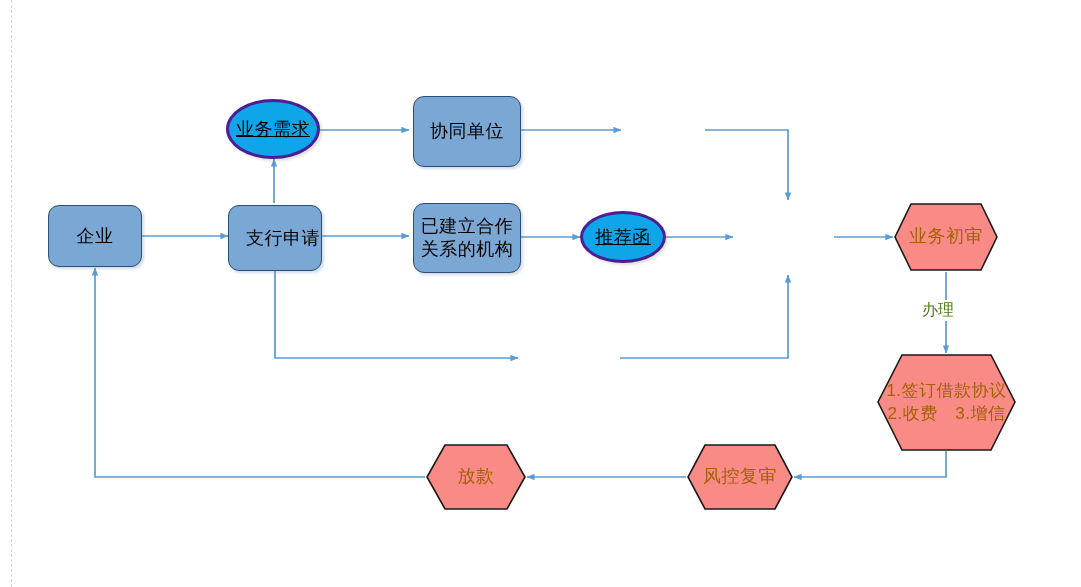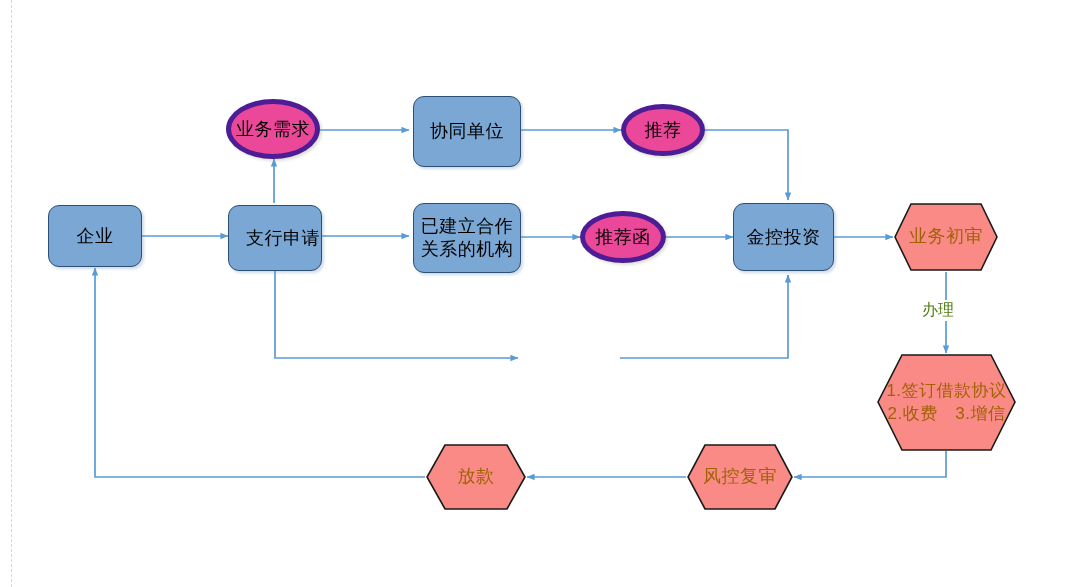--- a/index.html
+++ b/index.html
@@ -39,24 +39,25 @@
     white-space: pre-line;
     z-index: 3;
   }
   .node.process {
     border: 1px solid #2b4f76;
     border-radius: 11px;
     background: #7BA7D4;
     box-shadow: 2px 2px 3px rgba(120,150,180,0.35);
   }
   .node.ellipse {
-    border: 5px solid #4c1d95;
+    border: 3px solid #4c1d95;
     border-radius: 50%;
-    background: #ec4899;
+    background: #0ea5e9;
     box-shadow: 2px 2px 3px rgba(150,150,120,0.3);
+    text-decoration: underline;
   }
   .hexwrap {
     position: absolute;
     z-index: 3;
   }
   .hexwrap svg {
     position: absolute;
     left: 0;
     top: 0;
   }
@@ -150,37 +151,31 @@
   </div>
 
   <div class="node ellipse" style="left:226px; top:99px; width:94px; height:60px;">
     <span>业务需求</span>
   </div>
 
   <div class="node process" style="left:413px; top:96px; width:108px; height:71px;">
     <span>协同单位</span>
   </div>
 
-  <div class="node ellipse" style="left:621px; top:104px; width:84px; height:52px;">
-    <span>推荐</span>
-  </div>
 
   <div class="node process" style="left:413px; top:203px; width:108px; height:70px;">
     <span>已建立合作
 关系的机构</span>
   </div>
 
   <div class="node ellipse" style="left:580px; top:211px; width:86px; height:52px;">
     <span>推荐函</span>
   </div>
 
 
-  <div class="node process" style="left:733px; top:203px; width:101px; height:68px;">
-    <span>金控投资</span>
-  </div>
 
   <div class="hexwrap" style="left:893px; top:202px; width:106px; height:70px;">
     <svg width="106" height="70" viewBox="0 0 106 70" xmlns="http://www.w3.org/2000/svg">
       <polygon points="18,2 88,2 104,35 88,68 18,68 2,35" fill="#F98A85" stroke="#1A1A1A" stroke-width="1.6"></polygon>
     </svg>
     <div class="hexlabel">业务初审</div>
   </div>
 
   <div class="hexwrap" style="left:876px; top:353px; width:141px; height:99px;">
     <svg width="141" height="99" viewBox="0 0 141 99" xmlns="http://www.w3.org/2000/svg">

